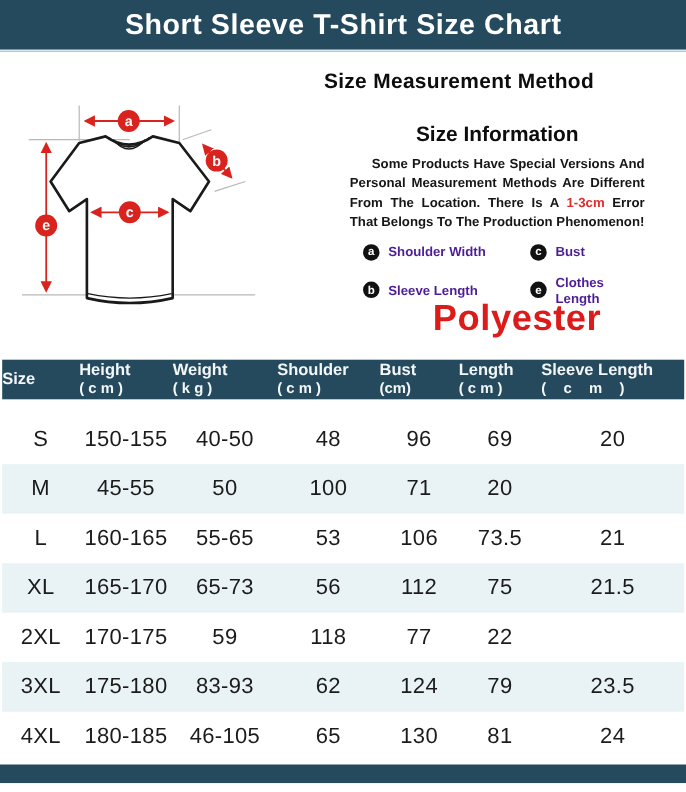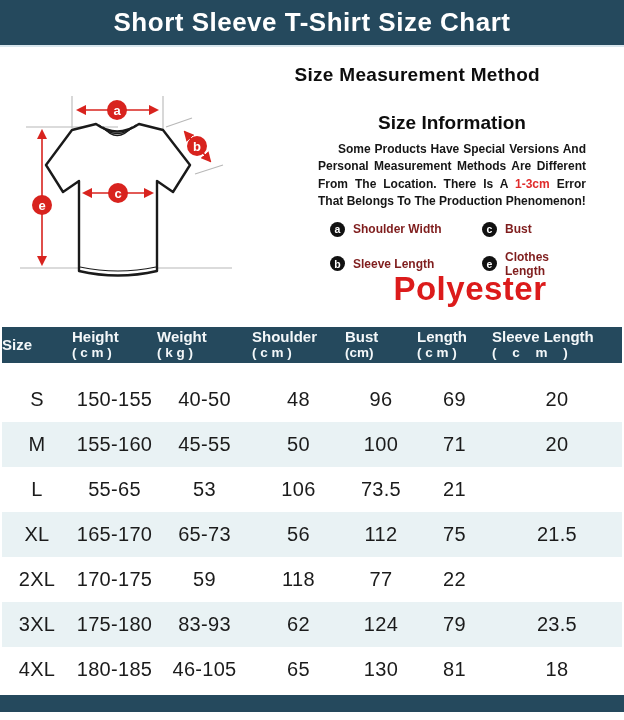--- a/index.html
+++ b/index.html
@@ -34,21 +34,21 @@
   .legend{
     margin-top:11px;display:grid;grid-template-columns:152px 1fr;
     row-gap:13px;align-items:center;padding-left:12px;
   }
   .legend-item{display:flex;align-items:center;gap:8px;}
   .legend-key{
     width:15px;height:15px;border-radius:50%;background:#111;color:#fff;
     display:flex;align-items:center;justify-content:center;
     font-size:10.5px;font-weight:700;flex:0 0 15px;
   }
-  .legend-label{font-size:12px;font-weight:700;color:#7f1d1d;}
+  .legend-label{font-size:12px;font-weight:700;color:#4c1d95;}
   
   .material{
     position:absolute;left:320px;top:270px;width:300px;text-align:center;
     font-size:33px;font-weight:700;color:var(--material-red);letter-spacing:.5px;
   }
   
   .size-table{position:absolute;left:2px;top:327px;width:620px;}
   .tbl-grid{display:grid;grid-template-columns:70px 85px 95px 93px 72px 75px 130px;}
   .tbl-head{
     background:var(--navy);height:36px;margin-bottom:14px;
@@ -182,29 +182,29 @@
           <div class="tbl-cell">S</div>
           <div class="tbl-cell">150-155</div>
           <div class="tbl-cell">40-50</div>
           <div class="tbl-cell">48</div>
           <div class="tbl-cell">96</div>
           <div class="tbl-cell">69</div>
           <div class="tbl-cell">20</div>
         </div>
         <div class="tbl-grid tbl-row">
           <div class="tbl-cell">M</div>
-          <div class="tbl-cell">155-160</div>
           <div class="tbl-cell">45-55</div>
           <div class="tbl-cell">50</div>
           <div class="tbl-cell">100</div>
           <div class="tbl-cell">71</div>
           <div class="tbl-cell">20</div>
         </div>
         <div class="tbl-grid tbl-row">
           <div class="tbl-cell">L</div>
+          <div class="tbl-cell">160-165</div>
           <div class="tbl-cell">55-65</div>
           <div class="tbl-cell">53</div>
           <div class="tbl-cell">106</div>
           <div class="tbl-cell">73.5</div>
           <div class="tbl-cell">21</div>
         </div>
         <div class="tbl-grid tbl-row">
           <div class="tbl-cell">XL</div>
           <div class="tbl-cell">165-170</div>
           <div class="tbl-cell">65-73</div>
@@ -230,20 +230,20 @@
           <div class="tbl-cell">79</div>
           <div class="tbl-cell">23.5</div>
         </div>
         <div class="tbl-grid tbl-row">
           <div class="tbl-cell">4XL</div>
           <div class="tbl-cell">180-185</div>
           <div class="tbl-cell">46-105</div>
           <div class="tbl-cell">65</div>
           <div class="tbl-cell">130</div>
           <div class="tbl-cell">81</div>
-          <div class="tbl-cell">18</div>
+          <div class="tbl-cell">24</div>
         </div>
       </div>
   </div>
 
   <div class="footer-bar"></div>
 
 </div>
 
 </body></html>

